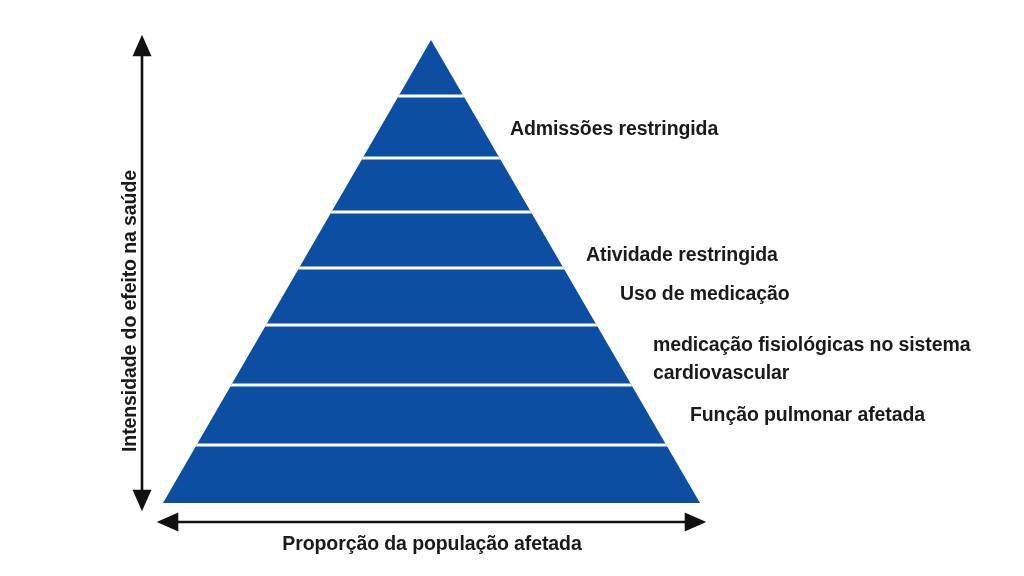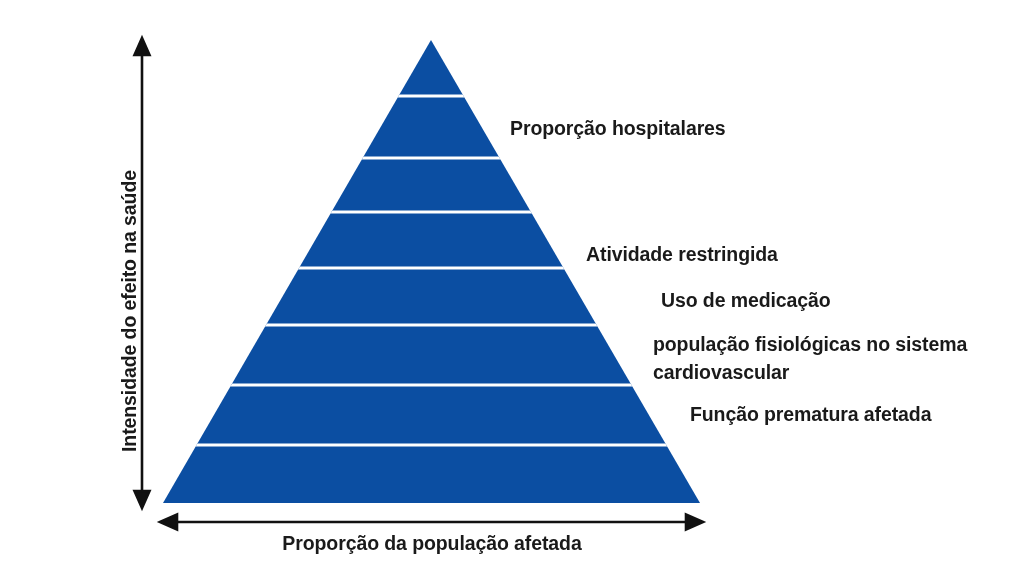--- a/index.html
+++ b/index.html
@@ -98,29 +98,29 @@
     </g>
 
     <g stroke="#111111" stroke-width="2.6" fill="#111111">
       <line x1="170" y1="522" x2="693" y2="522"></line>
       <polygon points="160,522 177,514.5 177,529.5"></polygon>
       <polygon points="703,522 686,514.5 686,529.5"></polygon>
     </g>
   </svg>
 
 
-  <div class="label" style="left:510px; top:114px;">Proporção hospitalares</div>
+  <div class="label" style="left:510px; top:114px;">Admissões restringida</div>
 
 
   <div class="label" style="left:586px; top:240px;">Atividade restringida</div>
 
-  <div class="label" style="left:620px; top:286px;margin-left:41px;">Uso de medicação</div>
+  <div class="label" style="left:620px; top:279px;">Uso de medicação</div>
 
-  <div class="label two-line" style="left:653px; top:330px;">população fisiológicas no sistema cardiovascular</div>
+  <div class="label two-line" style="left:653px; top:330px;">medicação fisiológicas no sistema cardiovascular</div>
 
-  <div class="label" style="left:690px; top:400px;">Função prematura afetada</div>
+  <div class="label" style="left:690px; top:400px;">Função pulmonar afetada</div>
 
 
   <div id="axis-y-label">Intensidade do efeito na saúde</div>
 
   <div id="axis-x-label">Proporção da população afetada</div>
 
 </div>
 
 </body></html>

